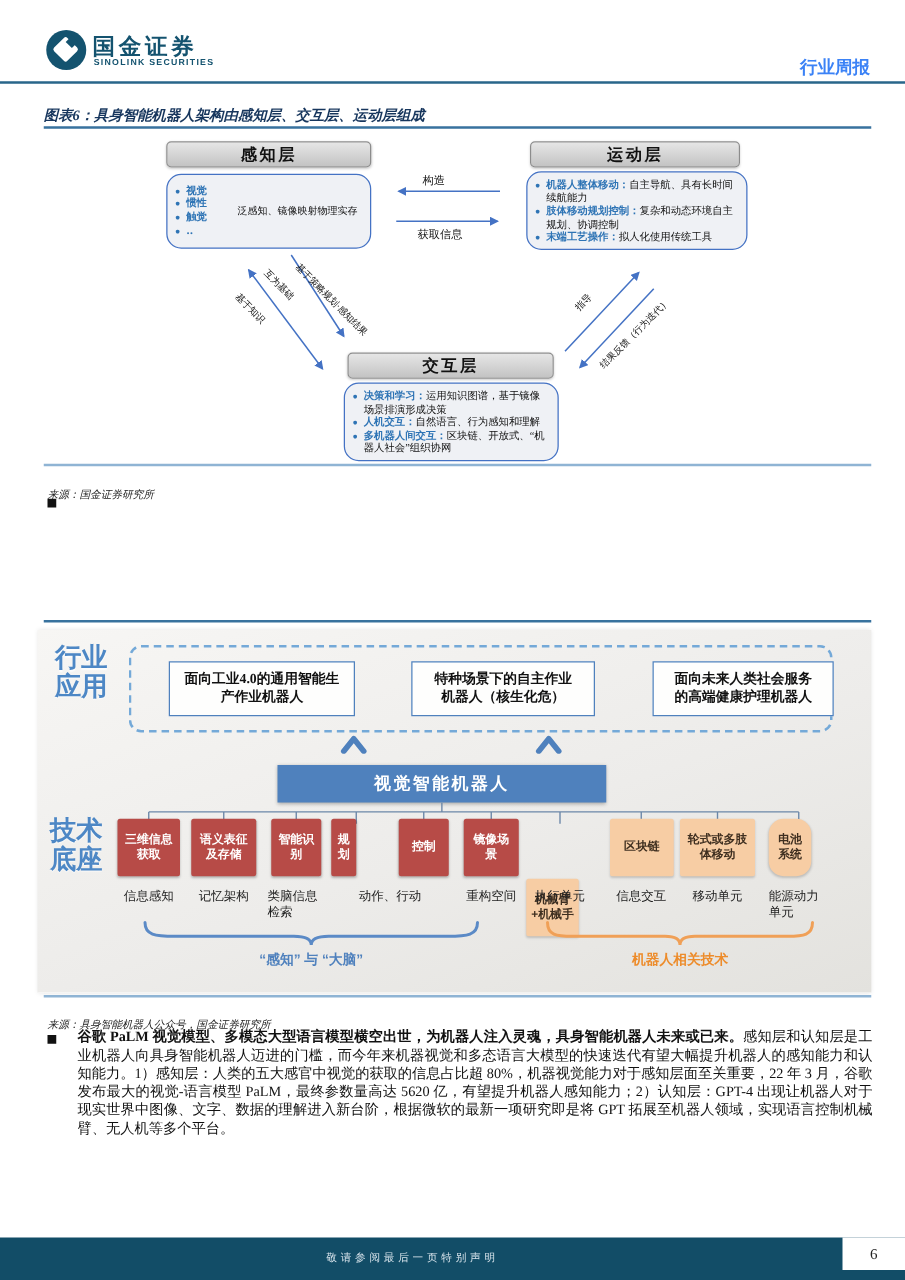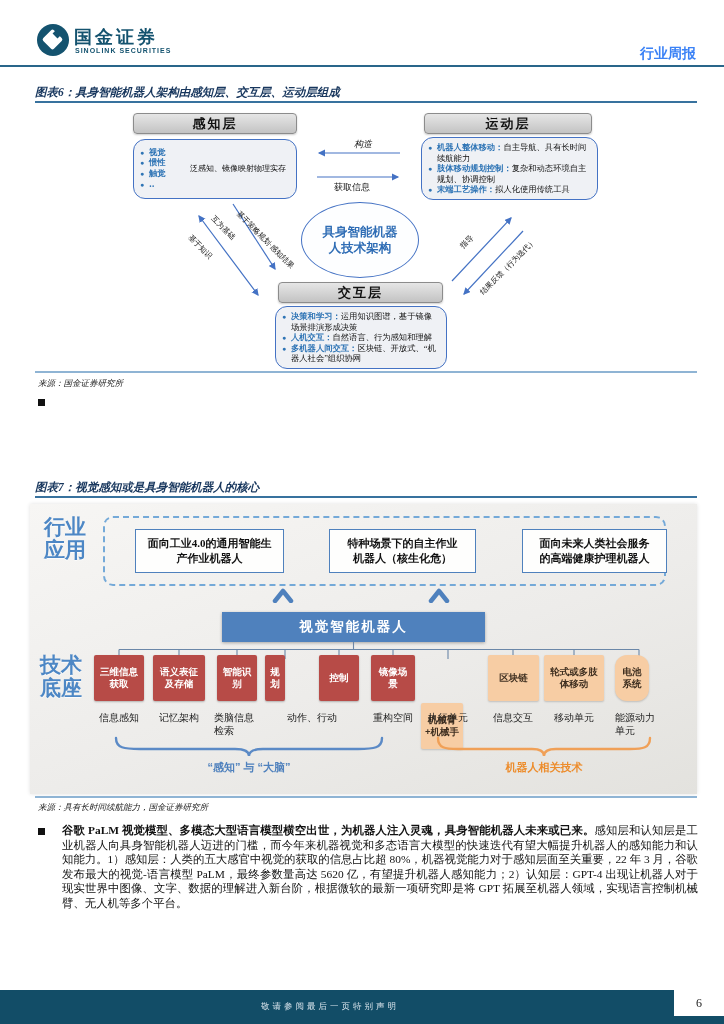--- a/index.html
+++ b/index.html
@@ -14,21 +14,21 @@
   .logo-notch  { left:17px; top:6px; width:7px; height:7px; background:#14536f; transform:rotate(45deg); position:absolute; }
   .logo-cn { left:74px; top:25px; font-family:"Liberation Sans","DejaVu Sans",sans-serif; font-weight:700; font-size:18px; letter-spacing:3px; color:#14536f; }
   .logo-en { left:75px; top:47px; font-family:"Liberation Sans","DejaVu Sans",sans-serif; font-weight:700; font-size:7px; letter-spacing:1px; color:#14536f; }
   .report-type { right:28px; top:45px; font-size:14px; color:#3b82f6; font-weight:700; }
   .header-rule { left:0; top:65px; width:724px; height:2px; background:#29668a; }
 
   
   .fig-title { font-size:11.5px; font-weight:700; font-style:italic; color:#17365d; }
   .fig-underline { height:2px; background:#38729e; }
   .fig-bottomline { height:1.5px; background:#8fb4d4; }
-  .source { font-size:8.5px; font-style:italic; color:#222; }
+  .source { font-size:8.5px; font-style:italic; color:#222;margin-top:12px; }
 
   
   .fig6 { left:0; top:106px; width:724px; height:268px; }
   .layer-head { background:linear-gradient(#e6e6e6,#c3c3c3); border:1px solid #8c8c8c; border-radius:4px;
                 display:flex; align-items:center; justify-content:center; font-weight:700; font-size:13px;
                 letter-spacing:2px; color:#111; font-family:"Liberation Sans","DejaVu Sans",sans-serif;
                 box-shadow:0 1px 2px rgba(0,0,0,.2); }
   .layer-body { background:#eff1f5; border:1.4px solid #4472c4; border-radius:12px; font-size:8.3px; line-height:10.6px; }
   .p-head { left:133px; top:7px; width:164px; height:21px; }
   .p-body { left:133px; top:33px; width:164px; height:60px; display:flex; align-items:center; padding:4px 6px; }
@@ -151,26 +151,23 @@
       <div class="li">
           <span class="dot">●</span>
           <span class="it"><span class="lead">肢体移动规划控制：</span><span>复杂和动态环境自主规划、协调控制</span></span>
         </div>
       <div class="li">
           <span class="dot">●</span>
           <span class="it"><span class="lead">末端工艺操作：</span><span>拟人化使用传统工具</span></span>
         </div>
     </div>
 
-    <div class="abs hlabel" style="left:342px; top:32px; width:42px;font-style:italic;">构造</div>
+    <div class="abs hlabel" style="left:326px; top:32px; width:42px;">构造</div>
     <div class="abs hlabel" style="left:326px; top:75px; width:52px;">获取信息</div>
 
-    <div class="abs ellipse">
-        <span>具身智能机器人技术架构</span>
-      </div>
 
     <div class="abs layer-head i-head">交互层</div>
     <div class="abs layer-body i-body">
       <div class="li">
           <span class="dot">●</span>
           <span class="it"><span class="lead">决策和学习：</span><span>运用知识图谱，基于镜像场景排演形成决策</span></span>
         </div>
       <div class="li">
           <span class="dot">●</span>
           <span class="it"><span class="lead">人机交互：</span><span>自然语言、行为感知和理解</span></span>
@@ -187,21 +184,20 @@
     <div class="abs rlabel rotm45" style="left:467px; top:136px;">指导</div>
     <div class="abs rlabel rotm45" style="left:508px; top:161px;">结果反馈（行为迭代）</div>
 
     <div class="abs fig-bottomline" style="left:35px; top:265px; width:662px;"></div>
   </div>
 
   <div class="abs source" style="left:38px; top:378px;">来源：国金证券研究所</div>
 
   <div class="abs bullet-sq" style="left:38px; top:399px;"></div>
 
-  <div class="abs fig-title" style="left:35px; top:480px;">图表7：视觉感知或是具身智能机器人的核心</div>
   <div class="abs fig-underline" style="left:35px; top:496px; width:662px;"></div>
 
   <div class="abs fig7">
     <div class="abs slide-bg"></div>
 
     <div class="abs vlabel" style="left:44px; top:13px;">
       <div>行业</div>
         <div>应用</div>
     </div>
 
@@ -266,21 +262,21 @@
       <path d="M2,3 C2,13 10,14 26,14 L121,14 C130,14 135,16 135,21 C135,16 140,14 149,14 L244,14 C260,14 268,13 268,3" fill="none" stroke="#5b8ac6" stroke-width="2.4" stroke-linecap="round"></path>
     </svg>
     <svg class="abs" style="left:436px; top:233px;" width="216" height="22">
       <path d="M2,3 C2,13 9,14 22,14 L96,14 C104,14 108,16 108,21 C108,16 112,14 120,14 L194,14 C207,14 214,13 214,3" fill="none" stroke="#f0a057" stroke-width="2.4" stroke-linecap="round"></path>
     </svg>
     <div class="abs brace-label" style="left:249px; color:#4f81bd;">“感知” 与 “大脑”</div>
     <div class="abs brace-label" style="left:544px; color:#ed8c2b;">机器人相关技术</div>
   </div>
 
   <div class="abs fig-bottomline" style="left:35px; top:796px; width:662px;"></div>
-  <div class="abs source" style="left:38px; top:802px;">来源：具有长时间续航能力，国金证券研究所</div>
+  <div class="abs source" style="left:38px; top:802px;">来源：具身智能机器人公众号，国金证券研究所</div>
 
   <div class="abs bullet-sq" style="left:38px; top:828px;"></div>
   <div class="abs para" style="left:62px; top:823px;">
     <span class="pb">谷歌 PaLM 视觉模型、多模态大型语言模型横空出世，为机器人注入灵魂，具身智能机器人未来或已来。</span><span>感知层和认知层是工业机器人向具身智能机器人迈进的门槛，而今年来机器视觉和多态语言大模型的快速迭代有望大幅提升机器人的感知能力和认知能力。1）感知层：人类的五大感官中视觉的获取的信息占比超 80%，机器视觉能力对于感知层面至关重要，22 年 3 月，谷歌发布最大的视觉-语言模型 PaLM，最终参数量高达 5620 亿，有望提升机器人感知能力；2）认知层：GPT-4 出现让机器人对于现实世界中图像、文字、数据的理解进入新台阶，根据微软的最新一项研究即是将 GPT 拓展至机器人领域，实现语言控制机械臂、无人机等多个平台。</span>
   </div>
 
   <div class="abs footer-bar">
     <div class="footer-text">敬请参阅最后一页特别声明</div>
     <div class="page-box">6</div>
   </div>

